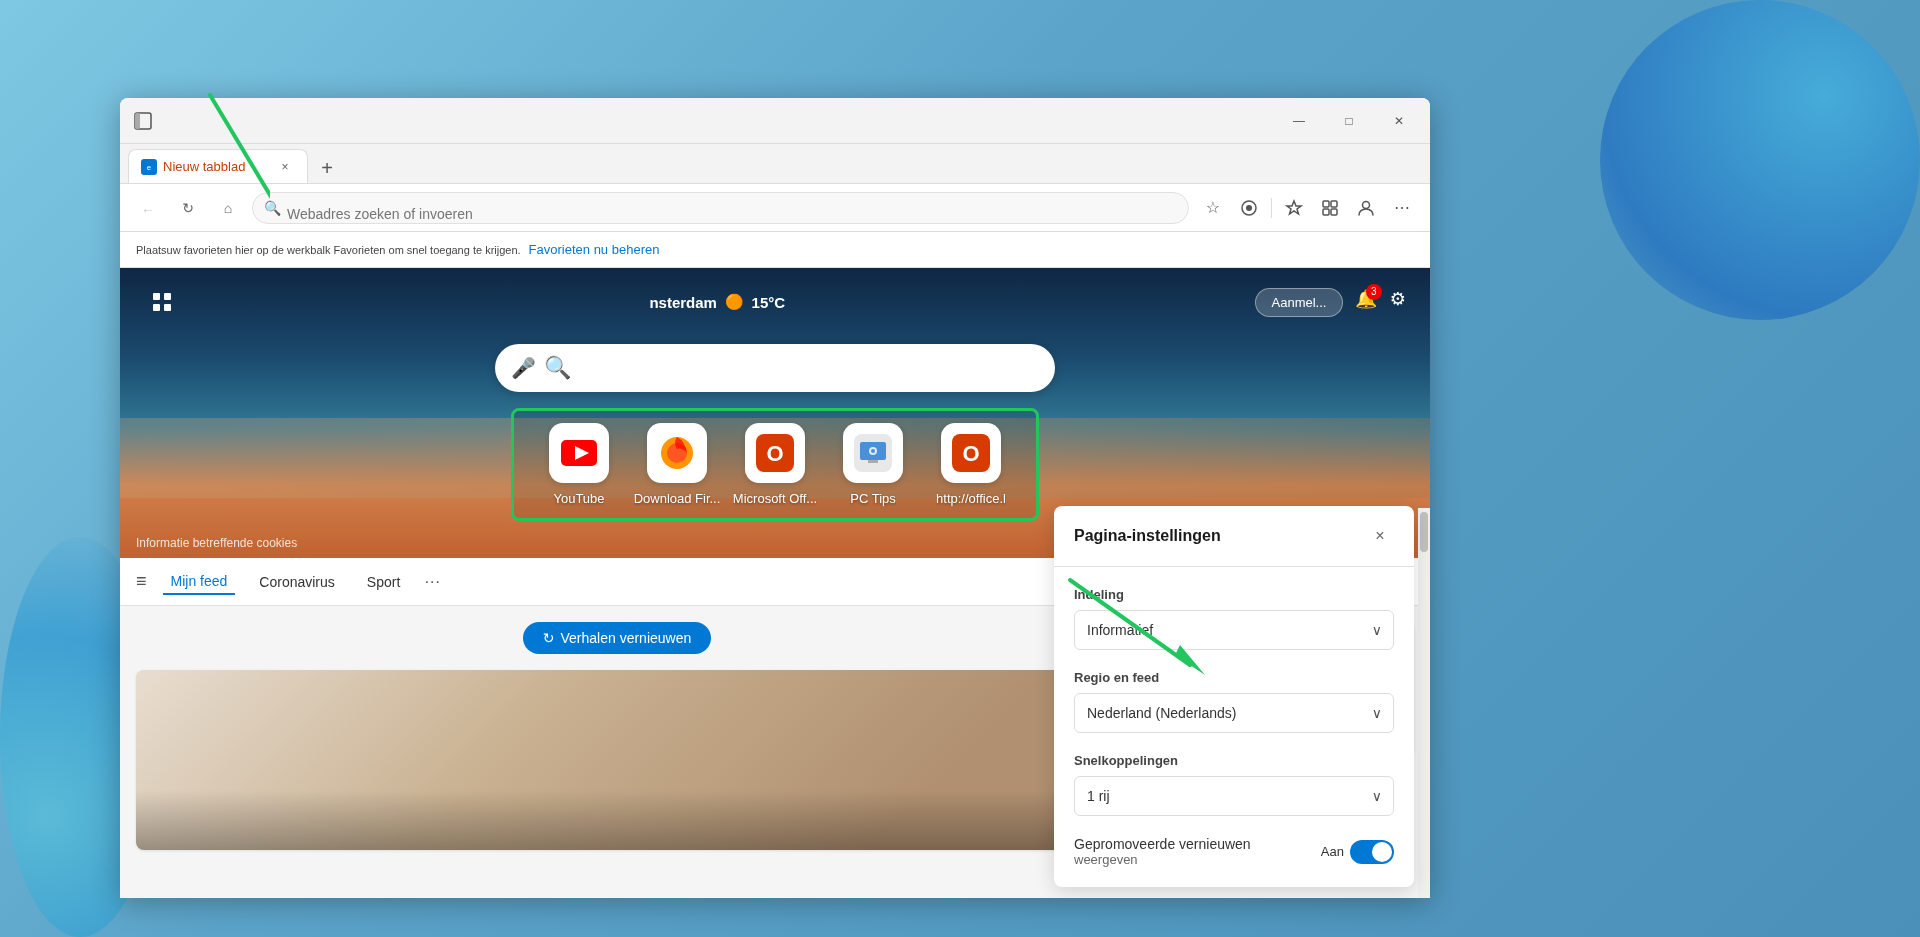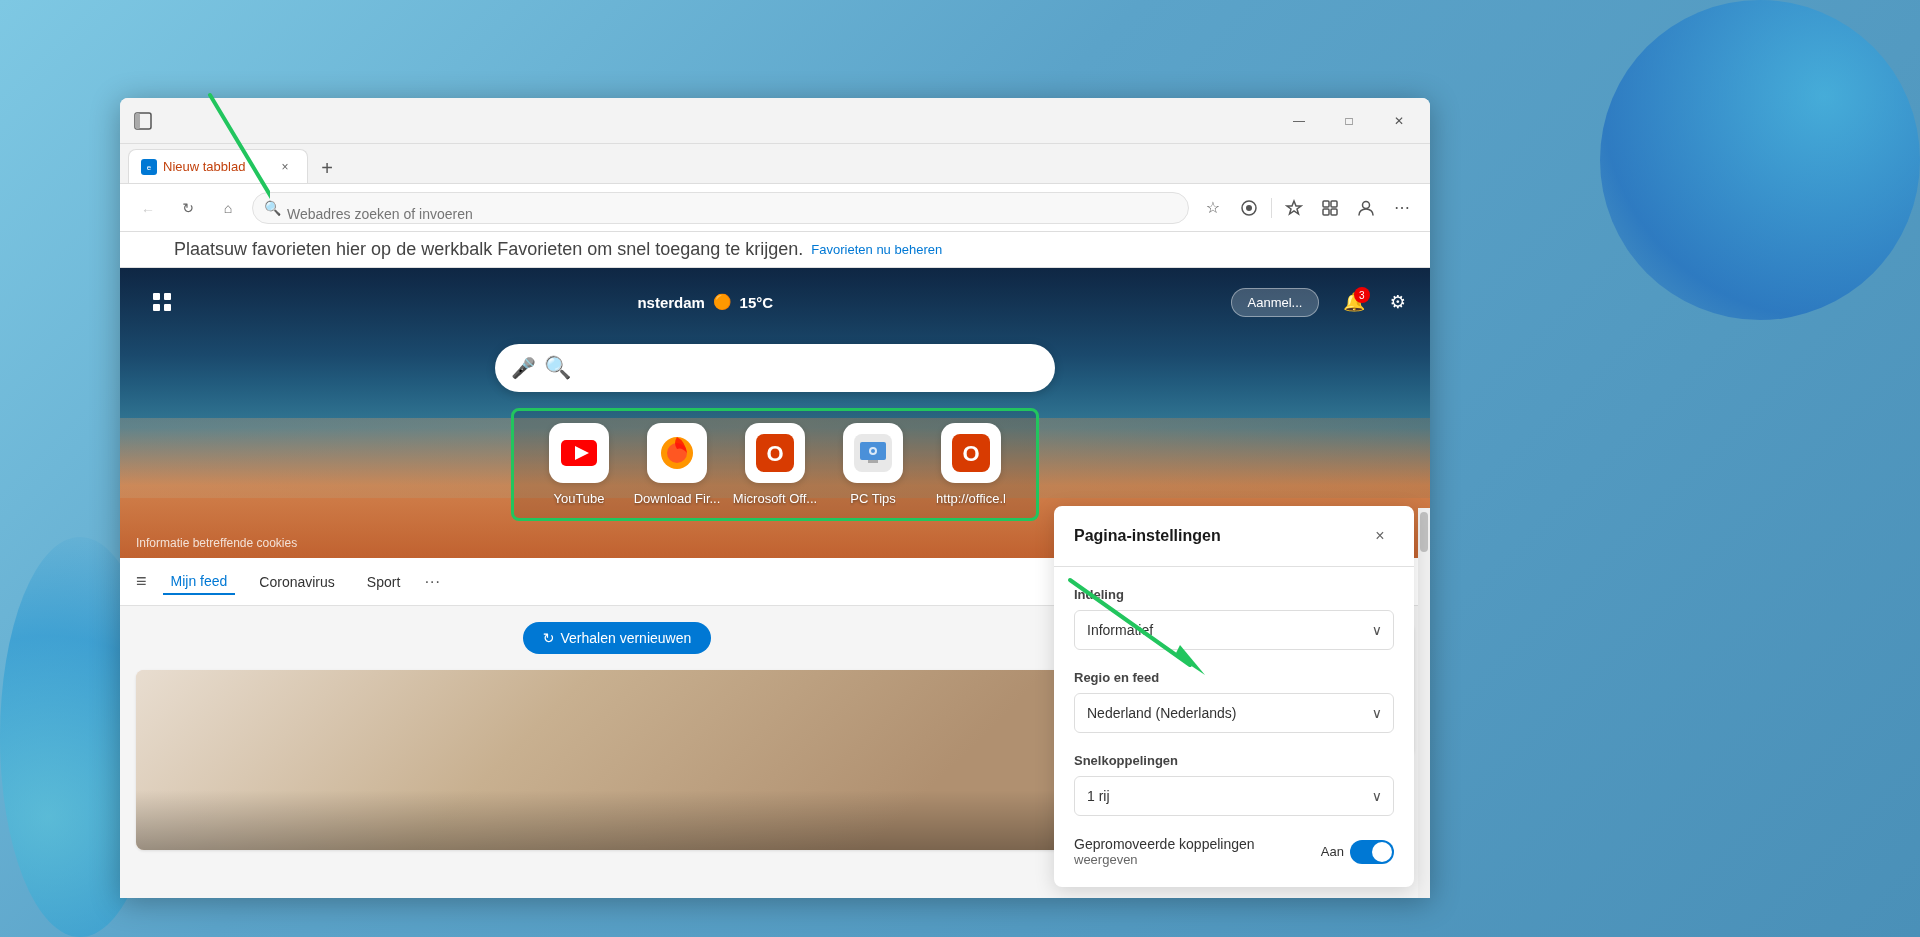--- a/index.html
+++ b/index.html
@@ -243,22 +243,21 @@
     .location-weather {
       display: flex;
       align-items: center;
       gap: 8px;
       color: white;
       font-size: 15px;
       font-weight: bold;
     }
     .hero-right-actions {
       display: flex;
-      align-items: center;
-      gap: 24px;
+      gap: 12px;
     }
     .signin-btn {
       background: rgba(255,255,255,0.2);
       color: white;
       border: 1px solid rgba(255,255,255,0.4);
       border-radius: 16px;
       padding: 6px 16px;
       cursor: pointer;
       font-size: 13px;
     }
@@ -651,21 +650,21 @@
         <svg width="18" height="18" viewBox="0 0 18 18" fill="none">
           <circle cx="9" cy="6" r="3.5" stroke="#555" stroke-width="1.5" fill="none"></circle>
           <path d="M2 16c0-3.5 3-6 7-6s7 2.5 7 6" stroke="#555" stroke-width="1.5" fill="none" stroke-linecap="round"></path>
         </svg>
       </div>
       <div class="toolbar-icon">⋯</div>
     </div>
   </div>
 
   <div class="favorites-bar">
-    <span style="font-size:18px;color:#444;margin-left:38px;">Plaatsuw favorieten hier op de werkbalk Favorieten om snel toegang te krijgen.</span>
+    <span style="font-size:11px;color:#444;">Plaatsuw favorieten hier op de werkbalk Favorieten om snel toegang te krijgen.</span>
     <a class="favorites-link">Favorieten nu beheren</a>
   </div>
 
   <div class="page-content">
 
     <div class="hero-section">
       <div class="hero-bg-overlay"></div>
 
       <div style="position:absolute;inset:0;background:linear-gradient(180deg,#0f2744 0%,#1a4a6e 30%,#2d7a9a 55%,#d4804a 75%,#c06030 100%);opacity:0.85;"></div>
 
@@ -840,21 +839,21 @@
         <div class="settings-section-label">Snelkoppelingen</div>
         <div class="dropdown-wrapper">
           <div class="dropdown-display">
             <span>1 rij</span>
           </div>
           <span class="dropdown-chevron">∨</span>
         </div>
 
         <div class="settings-toggle-row">
           <div>
-            <div class="toggle-label">Gepromoveerde koppelingen</div>
+            <div class="toggle-label">Gepromoveerde vernieuwen</div>
             <div class="toggle-sublabel">weergeven</div>
           </div>
           <div class="toggle-on">
             <span class="toggle-status">Aan</span>
             <div class="toggle-switch"></div>
           </div>
         </div>
       </div>
     </div>
 

